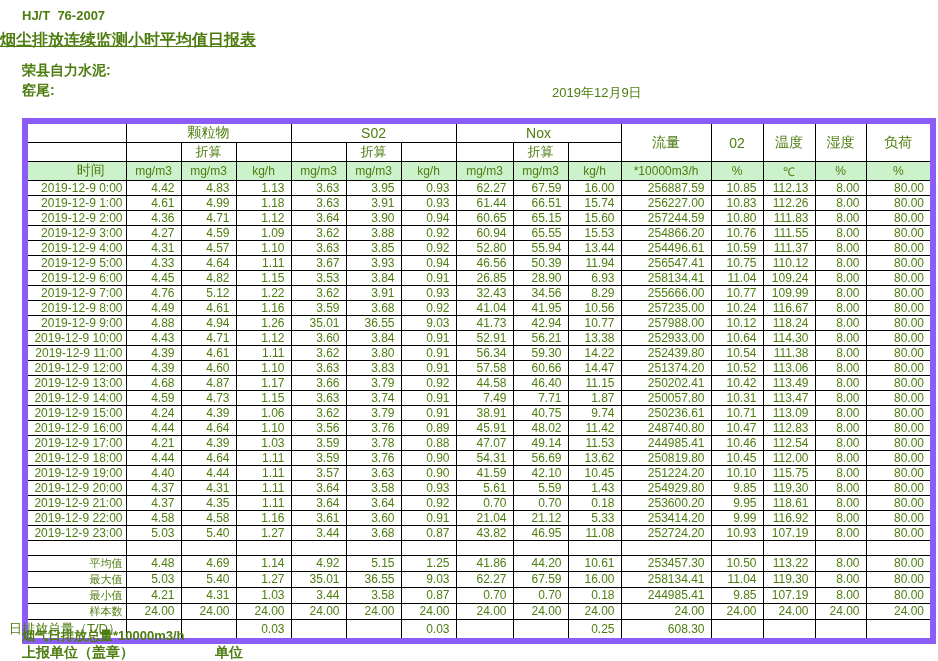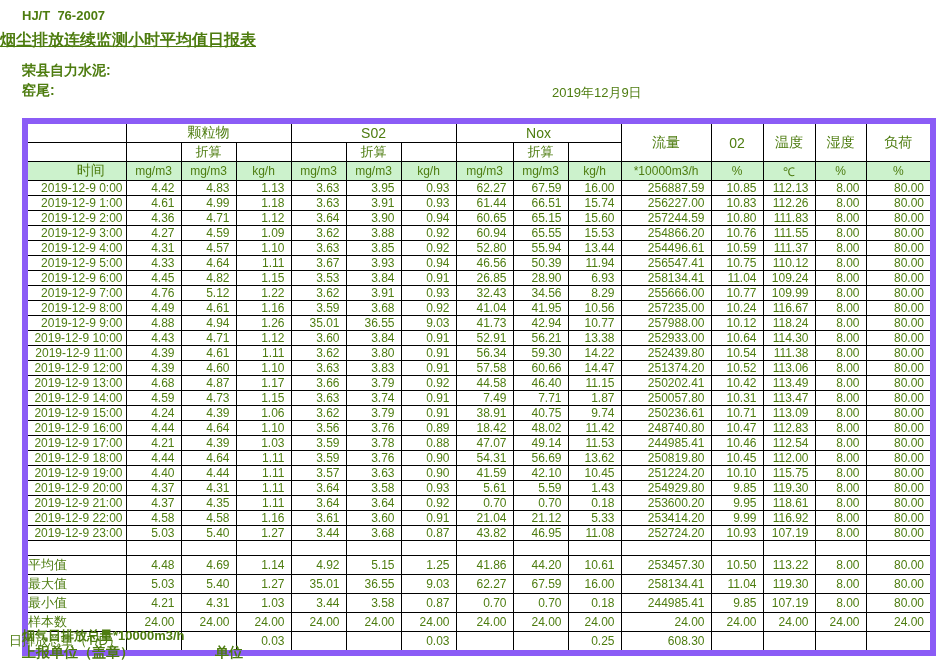--- a/index.html
+++ b/index.html
@@ -24,21 +24,21 @@
   thead tr.h1, thead tr.h2 { height:14px; }
   thead tr.h2 td { font-size:13px; }
   thead tr.h3 { height:19px; }
   thead tr.h3 td { background:var(--header-green,#ccf2cc); font-size:12px; }
   thead tr.h3 td.time-head { font-size:14px;padding-left:28px; }
 
   tbody tr { height:14.67px; }
   tbody#summary-rows tr { height:14.6px; }
   td.c-time { text-align:right; padding-right:3px; font-size:12px; white-space:nowrap;margin-top:8px; }
   td.c-num  { text-align:right; padding-right:6px; font-size:12px; white-space:nowrap; }
-  td.c-label { padding-right:3px; font-size:13px; white-space:nowrap; }
+  td.c-label { text-align:right; padding-right:3px; font-size:11px; white-space:nowrap; }
   td.c-total { text-align:left; text-indent:-19px; padding-right:3px; font-size:13px; white-space:nowrap; }
 
   .foot-note { position:absolute; left:22px; top:627px; font-size:13px; font-weight:bold; }
   .foot-report { position:absolute; left:22px; top:644px; font-size:14px; font-weight:bold; }
   .foot-unit { position:absolute; left:215px; top:644px; font-size:14px; font-weight:bold; }
 </style>
 </head>
 <body>
 
 <div class="page">
@@ -382,21 +382,21 @@
           <td class="c-num">80.00</td>
         </tr>
         <tr>
           <td class="c-time">2019-12-9 16:00</td>
           <td class="c-num">4.44</td>
           <td class="c-num">4.64</td>
           <td class="c-num">1.10</td>
           <td class="c-num">3.56</td>
           <td class="c-num">3.76</td>
           <td class="c-num">0.89</td>
-          <td class="c-num">18.42</td>
+          <td class="c-num">45.91</td>
           <td class="c-num">48.02</td>
           <td class="c-num">11.42</td>
           <td class="c-num">248740.80</td>
           <td class="c-num">10.47</td>
           <td class="c-num">112.83</td>
           <td class="c-num">8.00</td>
           <td class="c-num">80.00</td>
         </tr>
         <tr>
           <td class="c-time">2019-12-9 17:00</td>

